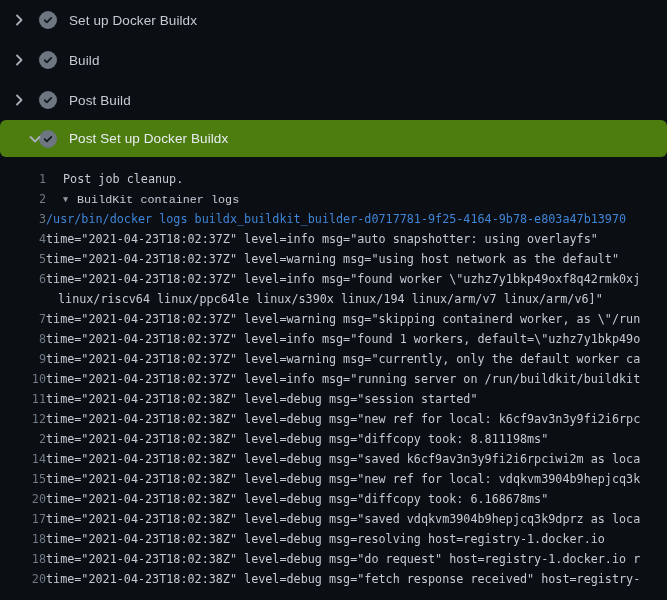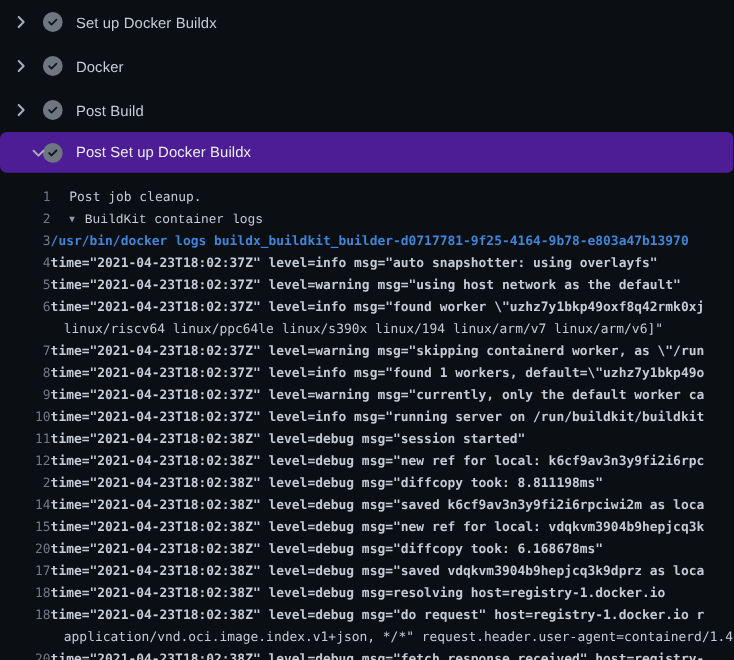--- a/index.html
+++ b/index.html
@@ -9,21 +9,21 @@
     font-family:"Liberation Sans",sans-serif;
     -webkit-font-smoothing:antialiased;
   }
   .panel{width:667px;height:600px;display:flex;flex-direction:column;}
 
   
   .step-row{
     height:40px;flex:0 0 40px;display:flex;align-items:center;cursor:pointer;
   }
   .step-row.expanded{
-    height:37px;flex:0 0 37px;background:#4c1d95;border-radius:6px;
+    height:37px;flex:0 0 37px;background:#4d7c0f;border-radius:6px;
   }
   .chev{width:16px;height:16px;margin-left:11px;display:flex;align-items:center;justify-content:center;}
   .chev svg{display:block;}
   .check-circle{
     width:18px;height:18px;margin-left:12px;border-radius:50%;
     background:#6e7681;display:flex;align-items:center;justify-content:center;flex:0 0 18px;
   }
   .step-label{margin-left:12px;font-size:13.5px;color:#c6ccd4;letter-spacing:.1px;}
   .step-row.expanded .step-label{color:#e9edf2;font-weight:500;}
 
@@ -32,21 +32,21 @@
     flex:1 1 auto;padding-top:12px;overflow:hidden;
     font-family:"DejaVu Sans Mono","Liberation Mono",monospace;
     font-size:11.75px;
   }
   .log-row{display:flex;height:20px;line-height:20px;white-space:pre;overflow:hidden;}
   .log-num{
     flex:0 0 46px;text-align:right;color:#6f7a87;cursor:pointer;user-select:none;
   }
   .log-text{color:#c3cbd5;overflow:hidden;flex:1 1 auto;}
   .ind0 .log-text{padding-left:17px;}
-  .ind1 .log-text{font-weight:bold;}
+  .ind1 .log-text{}
   .cont .log-text{padding-left:12px;}
   .log-text.cmd{color:#3f85d8;}
   .marker{
     display:inline-block;width:14px;color:#9199a3;font-size:8.5px;
     vertical-align:1px;
   }
   .group-label{cursor:pointer;font-family:Liberation Mono, monospace;}
 </style>
 </head>
 <body>
@@ -70,21 +70,21 @@
         <span class="chev">
           <svg width="16" height="16" viewBox="0 0 16 16">
             <path d="M6 3.5l4.5 4.5L6 12.5" fill="none" stroke="#a8b0b9" stroke-width="1.8" stroke-linecap="round" stroke-linejoin="round"></path>
           </svg>
         </span>
         <span class="check-circle">
           <svg width="10" height="10" viewBox="0 0 12 12">
             <path d="M2 6.2l2.6 2.6L10 3.4" fill="none" stroke="#11151b" stroke-width="2" stroke-linecap="round" stroke-linejoin="round"></path>
           </svg>
         </span>
-        <span class="step-label">Docker</span>
+        <span class="step-label">Build</span>
       </div>
       <div class="step-row">
         <span class="chev">
           <svg width="16" height="16" viewBox="0 0 16 16">
             <path d="M6 3.5l4.5 4.5L6 12.5" fill="none" stroke="#a8b0b9" stroke-width="1.8" stroke-linecap="round" stroke-linejoin="round"></path>
           </svg>
         </span>
         <span class="check-circle">
           <svg width="10" height="10" viewBox="0 0 12 12">
             <path d="M2 6.2l2.6 2.6L10 3.4" fill="none" stroke="#11151b" stroke-width="2" stroke-linecap="round" stroke-linejoin="round"></path>
@@ -120,16 +120,15 @@
       <div class="log-row ind1"><span class="log-num">10</span><span class="log-text">time="2021-04-23T18:02:37Z" level=info msg="running server on /run/buildkit/buildkit</span></div>
       <div class="log-row ind1"><span class="log-num">11</span><span class="log-text">time="2021-04-23T18:02:38Z" level=debug msg="session started"</span></div>
       <div class="log-row ind1"><span class="log-num">12</span><span class="log-text">time="2021-04-23T18:02:38Z" level=debug msg="new ref for local: k6cf9av3n3y9fi2i6rpc</span></div>
       <div class="log-row ind1"><span class="log-num">2</span><span class="log-text">time="2021-04-23T18:02:38Z" level=debug msg="diffcopy took: 8.811198ms"</span></div>
       <div class="log-row ind1"><span class="log-num">14</span><span class="log-text">time="2021-04-23T18:02:38Z" level=debug msg="saved k6cf9av3n3y9fi2i6rpciwi2m as loca</span></div>
       <div class="log-row ind1"><span class="log-num">15</span><span class="log-text">time="2021-04-23T18:02:38Z" level=debug msg="new ref for local: vdqkvm3904b9hepjcq3k</span></div>
       <div class="log-row ind1"><span class="log-num">20</span><span class="log-text">time="2021-04-23T18:02:38Z" level=debug msg="diffcopy took: 6.168678ms"</span></div>
       <div class="log-row ind1"><span class="log-num">17</span><span class="log-text">time="2021-04-23T18:02:38Z" level=debug msg="saved vdqkvm3904b9hepjcq3k9dprz as loca</span></div>
       <div class="log-row ind1"><span class="log-num">18</span><span class="log-text">time="2021-04-23T18:02:38Z" level=debug msg=resolving host=registry-1.docker.io</span></div>
       <div class="log-row ind1"><span class="log-num">18</span><span class="log-text">time="2021-04-23T18:02:38Z" level=debug msg="do request" host=registry-1.docker.io r</span></div>
-      <div class="log-row cont"><span class="log-num"></span><span class="log-text">application/vnd.oci.image.index.v1+json, */*" request.header.user-agent=containerd/1.4</span></div>
       <div class="log-row ind1"><span class="log-num">20</span><span class="log-text">time="2021-04-23T18:02:38Z" level=debug msg="fetch response received" host=registry-</span></div>
     </div>
 </div>
 
 </body></html>

